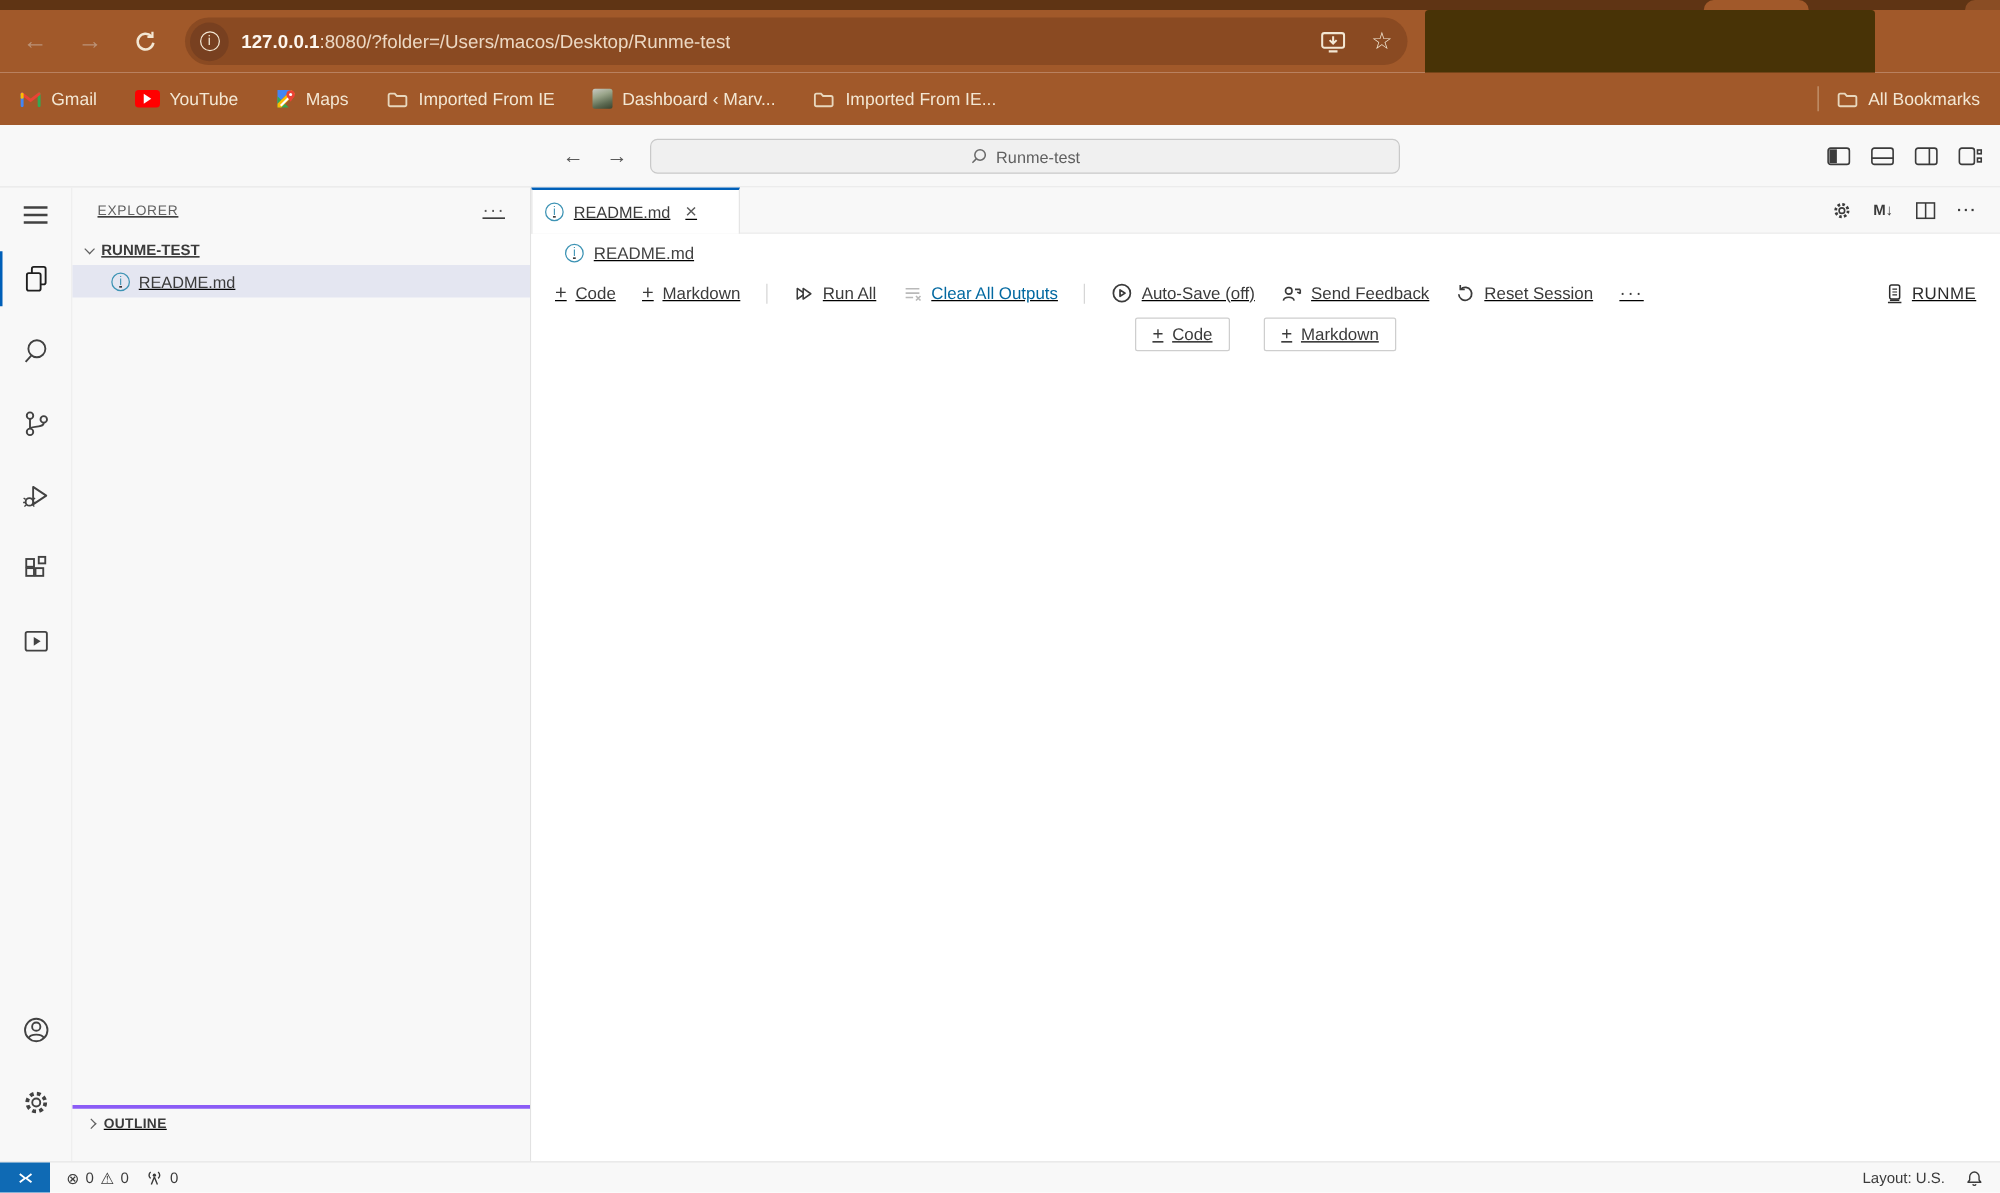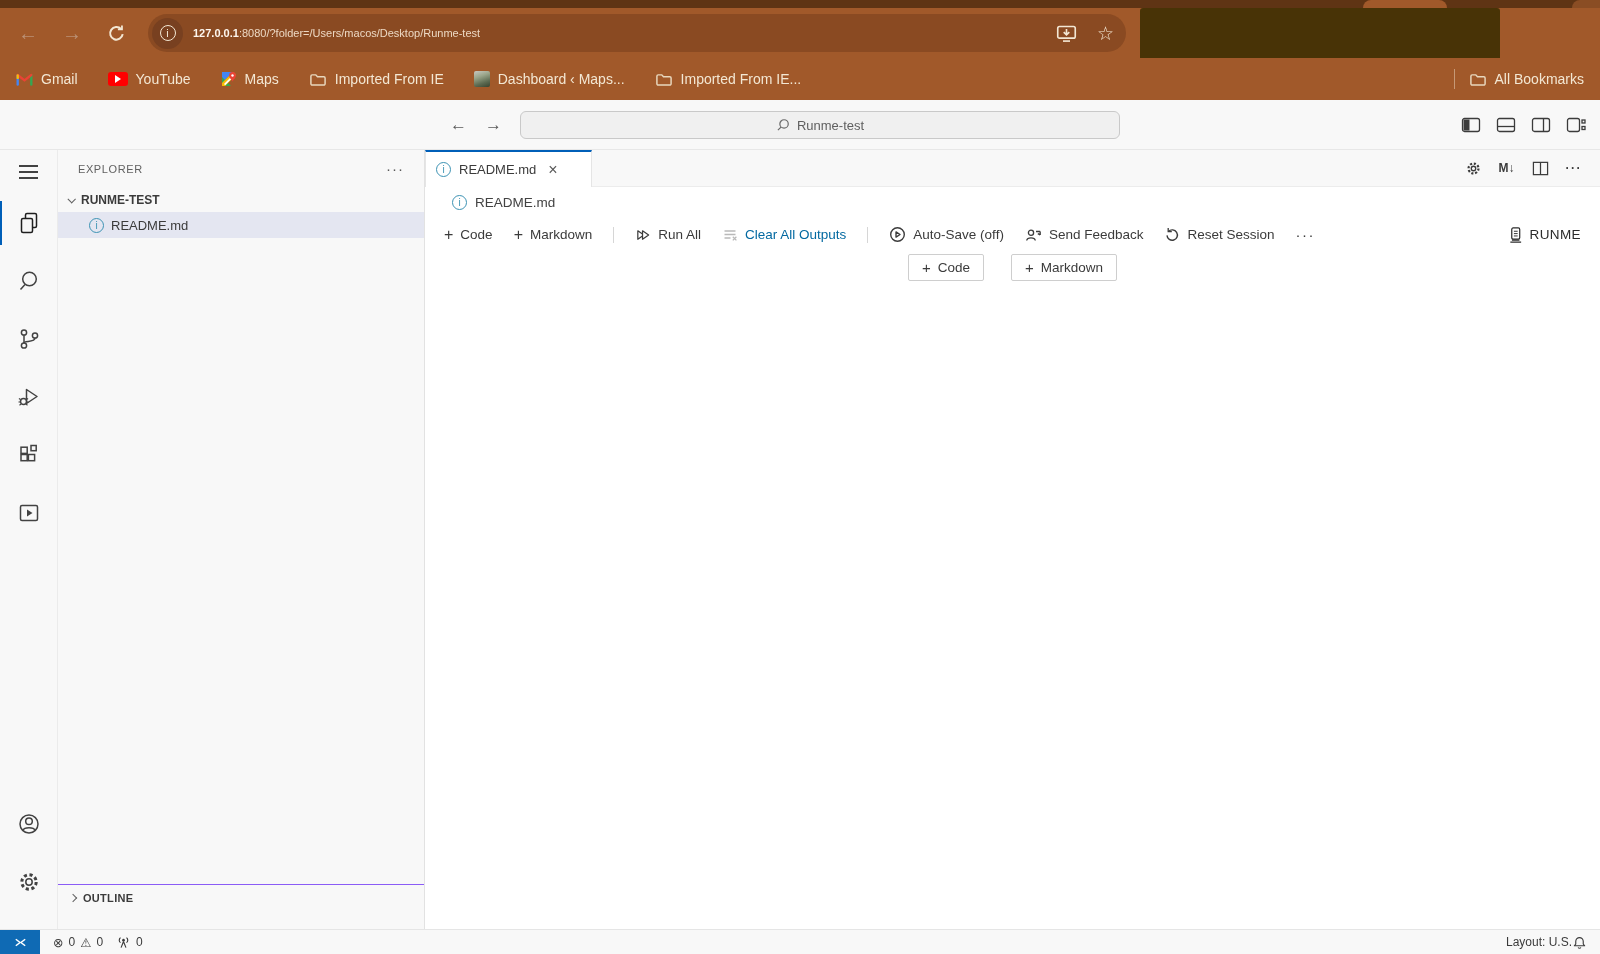--- a/index.html
+++ b/index.html
@@ -15,21 +15,21 @@
   .btoolbar { position:absolute; top:8px; left:0; width:1600px; height:50px; background:#a1592a; }
   .nav-btn { position:absolute; top:0; height:50px; width:40px; display:flex; align-items:center; justify-content:center;
              font-size:20px; background:none; border:none; color:#f3e7d3; cursor:pointer; }
   .nav-btn.dim { color:#bb9276; }
   .url-pill { position:absolute; top:6px; left:148px; width:978px; height:38px; border-radius:19px; background:#8a4a22;
               display:flex; align-items:center; padding:0 12px 0 4px; }
   .site-chip { width:31px; height:31px; border-radius:50%; background:#784020; display:flex; align-items:center; justify-content:center; flex:none; }
   .icirc { display:inline-flex; align-items:center; justify-content:center; border-radius:50%; font-style:normal; }
   .icirc.cream { width:16px; height:16px; border:1.5px solid #f3e7d3; color:#f3e7d3; font-size:11px; }
   .icirc.teal { width:15px; height:15px; border:1.4px solid #3d93b4; color:#3d93b4; font-size:10px; flex:none; }
-  .url-text { margin-left:10px; font-size:11px; white-space:nowrap; overflow:hidden; }
+  .url-text { margin-left:10px; font-size:15px; white-space:nowrap; overflow:hidden; }
   .url-text .host { color:#fdf6ee; font-weight:600; }
   .url-text .rest { color:#ecd8c3; }
   .pill-actions { margin-left:auto; display:flex; align-items:center; gap:20px; }
   .star-glyph { font-size:19px; color:#f3e7d3; line-height:1; }
   .redacted-box { position:absolute; top:0; left:1140px; width:360px; height:58px; background:#483306; border-radius:3px; }
 
   .bookmarks { position:absolute; top:58px; left:0; width:1600px; height:42px; background:#a1592a;
                display:flex; align-items:center; padding:0 16px; gap:30px; }
   .bm { display:flex; align-items:center; gap:8px; color:#f3e7d3; font-size:14px; cursor:pointer; white-space:nowrap; }
   .bm-right { margin-left:auto; display:flex; align-items:center; gap:14px; }
@@ -42,36 +42,36 @@
   
   .vscode { position:absolute; top:100px; left:0; width:1600px; height:854px; display:flex; flex-direction:column; background:#fff; }
   .vs-titlebar { height:50px; background:#f8f8f8; border-bottom:1px solid #e7e7e7; position:relative; flex:none; }
   .vs-nav { position:absolute; left:450px; top:0; height:50px; display:flex; align-items:center; gap:18px; color:#5a5a5a; font-size:17px; }
   .vs-nav span { cursor:pointer; }
   .cmd-center { position:absolute; left:520px; top:11px; width:600px; height:28px; background:#f0f0f0; border:1px solid #c9c9c9;
                 border-radius:6px; display:flex; align-items:center; justify-content:center; gap:7px; color:#5f5f5f; font-size:13px; cursor:pointer; }
   .tb-right { position:absolute; right:14px; top:0; height:50px; display:flex; align-items:center; gap:15px; }
   .tb-right > span { display:flex; cursor:pointer; }
 
-  .vs-main { flex:1; display:flex; min-height:0; }
+  .vs-main { flex:1; display:flex; min-height:0;text-decoration:underline; }
   .activitybar { width:58px; flex:none; background:#f8f8f8; border-right:1px solid #ebebeb; display:flex; flex-direction:column; align-items:center; }
   .ab-item { width:58px; height:58px; display:flex; align-items:center; justify-content:center; position:relative; cursor:pointer; }
   .ab-item.menu { height:44px; }
   .ab-item.active::before { content:''; position:absolute; left:0; top:7px; bottom:7px; width:2px; background:#005fb8; }
   .ab-bottom { margin-top:auto; padding-bottom:18px; display:flex; flex-direction:column; align-items:center; }
   .hamb { display:flex; flex-direction:column; gap:4.5px; }
   .hamb i { display:block; width:19px; height:1.6px; background:#424242; }
 
   .sidebar { width:367px; flex:none; background:#f8f8f8; border-right:1px solid #e2e2e2; display:flex; flex-direction:column; }
   .sb-header { height:37px; flex:none; display:flex; align-items:center; padding:0 20px; color:#616161; font-size:11px; letter-spacing:.6px; }
   .sb-more { margin-left:auto; color:#5a5a5a; font-size:15px; letter-spacing:1px; cursor:pointer; }
   .sb-root { height:25px; flex:none; display:flex; align-items:center; gap:7px; padding-left:10px; font-weight:700; font-size:12px; color:#3b3b3b; cursor:pointer; }
   .sb-file { height:26px; flex:none; display:flex; align-items:center; gap:7px; padding-left:31px; background:#e4e6f1; font-size:13px; color:#3b3b3b; cursor:pointer; }
   .sb-spacer { flex:1; }
-  .sb-sec { height:27px; flex:none; border-top:1px solid #8b5cf6; display:flex; align-items:center; gap:7px; padding-left:12px;
+  .sb-sec { height:27px; flex:none; border-top:3px solid #8b5cf6; display:flex; align-items:center; gap:7px; padding-left:12px;
             font-weight:700; font-size:11px; color:#3b3b3b; letter-spacing:.3px; cursor:pointer; }
   .sb-sec:last-of-type { border-bottom:1px solid #e2e2e2; }
   .sb-tail { height:18px; flex:none; }
   .chev { width:6px; height:6px; border-right:1.4px solid #616161; border-bottom:1.4px solid #616161; display:inline-block; flex:none; }
   .chev.down { transform:rotate(45deg) translateY(-1px); }
   .chev.right { transform:rotate(-45deg); }
 
   .editor { flex:1; background:#fff; display:flex; flex-direction:column; min-width:0; }
   .tabbar { height:37px; flex:none; background:#f8f8f8; border-bottom:1px solid #ececec; display:flex; position:relative; }
   .tab { width:167px; background:#fff; border-left:1px solid #e5e5e5; border-right:1px solid #e5e5e5; border-top:2px solid #005fb8;
@@ -91,21 +91,21 @@
   .nb-float { height:30px; flex:none; display:flex; justify-content:center; gap:27px; margin-top:3px; }
   .float-btn { display:flex; align-items:center; gap:7px; border:1px solid #cecece; background:#fff; height:27px; padding:0 13px;
                font-size:13.5px; color:#3b3b3b; border-radius:2px; cursor:pointer; font-family:inherit; }
   .float-btn .plus { font-size:15px; line-height:1; }
 
   .statusbar { height:25px; flex:none; background:#f8f8f8; border-top:1px solid #e5e5e5; display:flex; align-items:center;
                font-size:12px; color:#3b3b3b; }
   .remote { width:40px; height:100%; background:#0f6ab4; display:flex; align-items:center; justify-content:center; cursor:pointer; flex:none; }
   .st-group { display:flex; align-items:center; gap:5px; margin-left:13px; cursor:pointer; }
   .st-glyph { font-size:12.5px; }
-  .st-right { margin-left:auto; display:flex; align-items:center; margin-right:13px; }
+  .st-right { margin-left:auto; display:flex; align-items:center; gap:16px; margin-right:13px; }
   .st-right .layout-lbl { cursor:pointer; }
 
   svg { display:block; }
 </style>
 </head>
 <body>
 
 <div class="screen">
 
   <div class="tabstrip">
@@ -174,21 +174,21 @@
       <span>Maps</span>
     </div>
     <div class="bm">
       <svg width="18" height="16" viewBox="0 0 17 15" fill="none" stroke="#e8d7bd" stroke-width="1.4">
         <path d="M1.8 4.8 a1.2 1.2 0 0 1 1.2-1.2 h3.4 l1.6 1.8 h6 a1.2 1.2 0 0 1 1.2 1.2 v5.4 a1.2 1.2 0 0 1 -1.2 1.2 H3 a1.2 1.2 0 0 1 -1.2-1.2 z"></path>
       </svg>
       <span>Imported From IE</span>
     </div>
     <div class="bm">
       <span class="photo-fav"></span>
-      <span>Dashboard ‹ Maps...</span>
+      <span>Dashboard ‹ Marv...</span>
     </div>
     <div class="bm">
       <svg width="18" height="16" viewBox="0 0 17 15" fill="none" stroke="#e8d7bd" stroke-width="1.4">
         <path d="M1.8 4.8 a1.2 1.2 0 0 1 1.2-1.2 h3.4 l1.6 1.8 h6 a1.2 1.2 0 0 1 1.2 1.2 v5.4 a1.2 1.2 0 0 1 -1.2 1.2 H3 a1.2 1.2 0 0 1 -1.2-1.2 z"></path>
       </svg>
       <span>Imported From IE...</span>
     </div>
     <div class="bm-right">
       <span class="bm-div"></span>
       <div class="bm">

